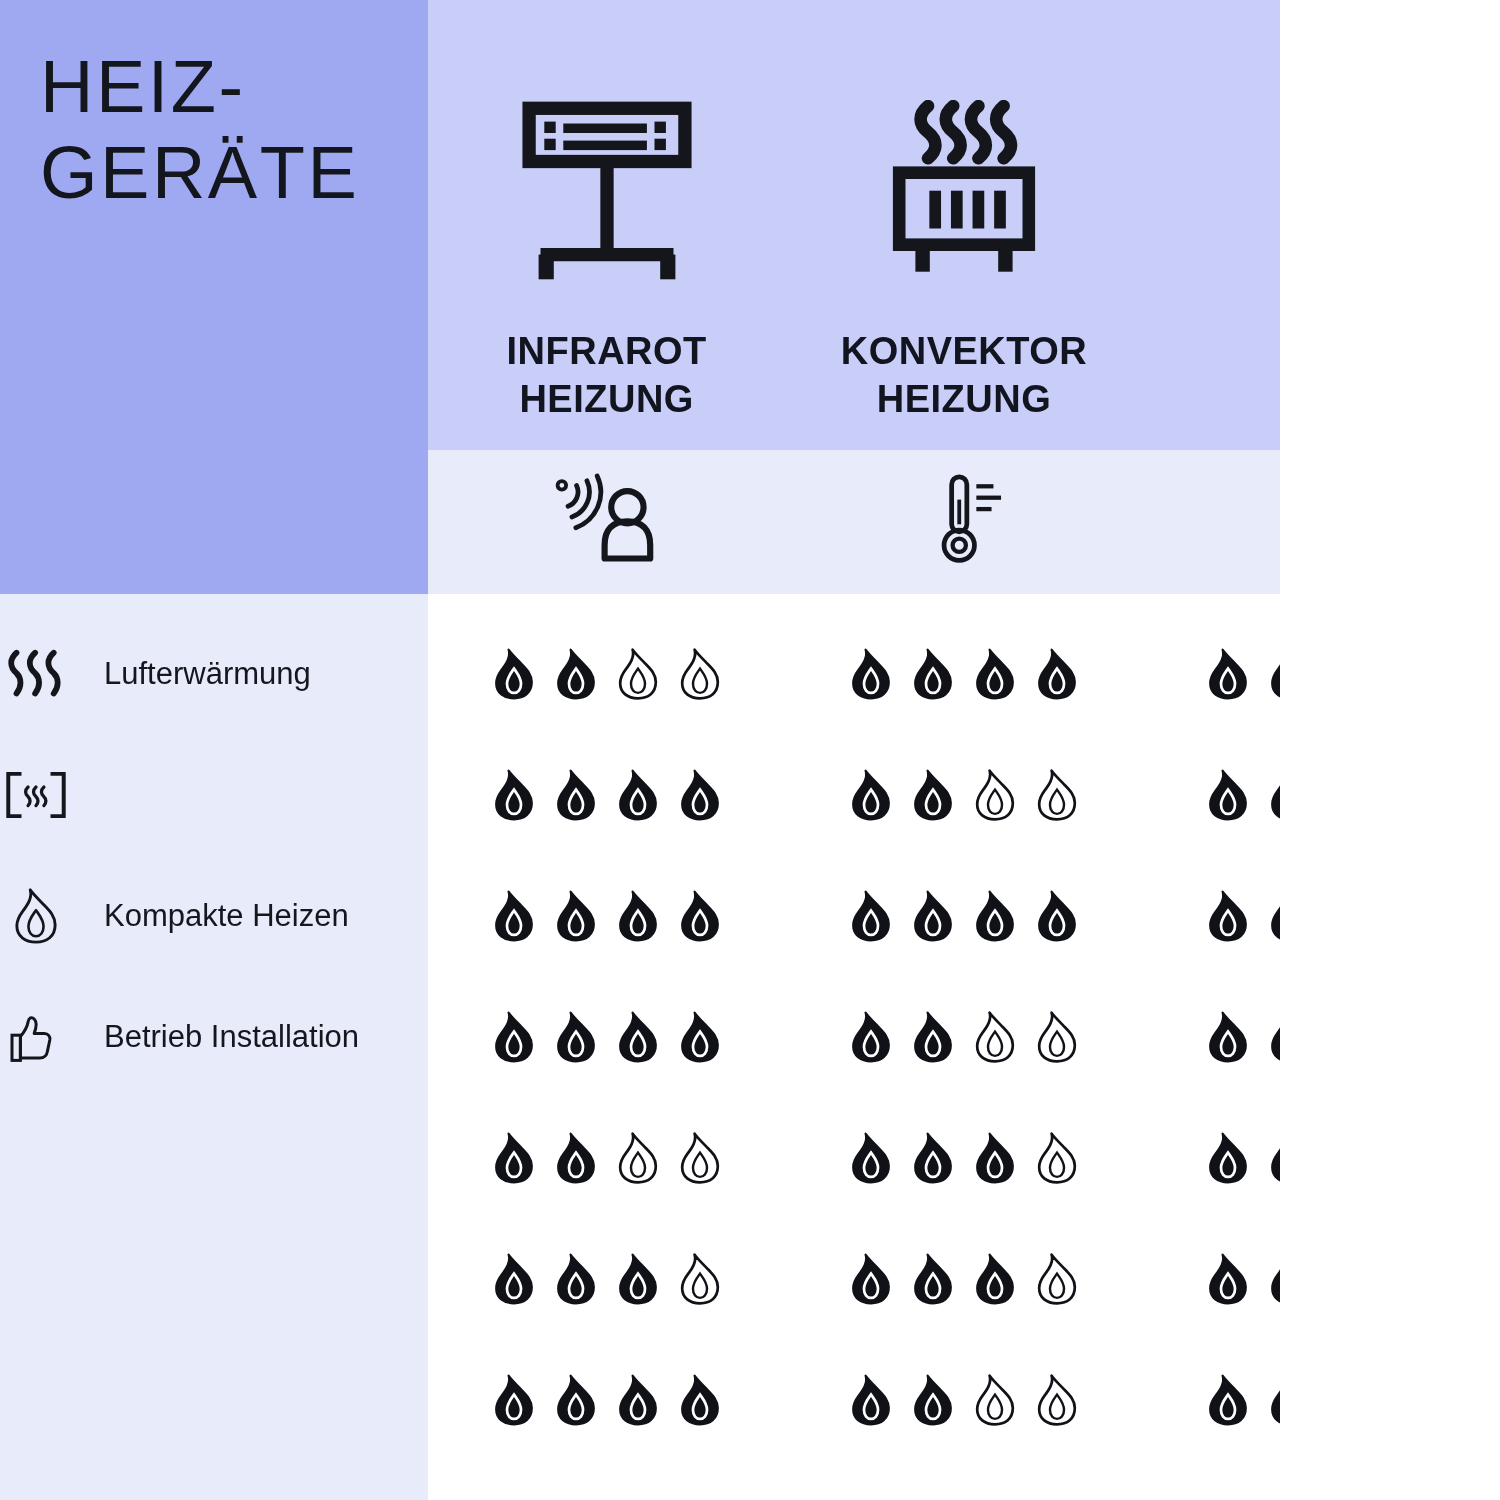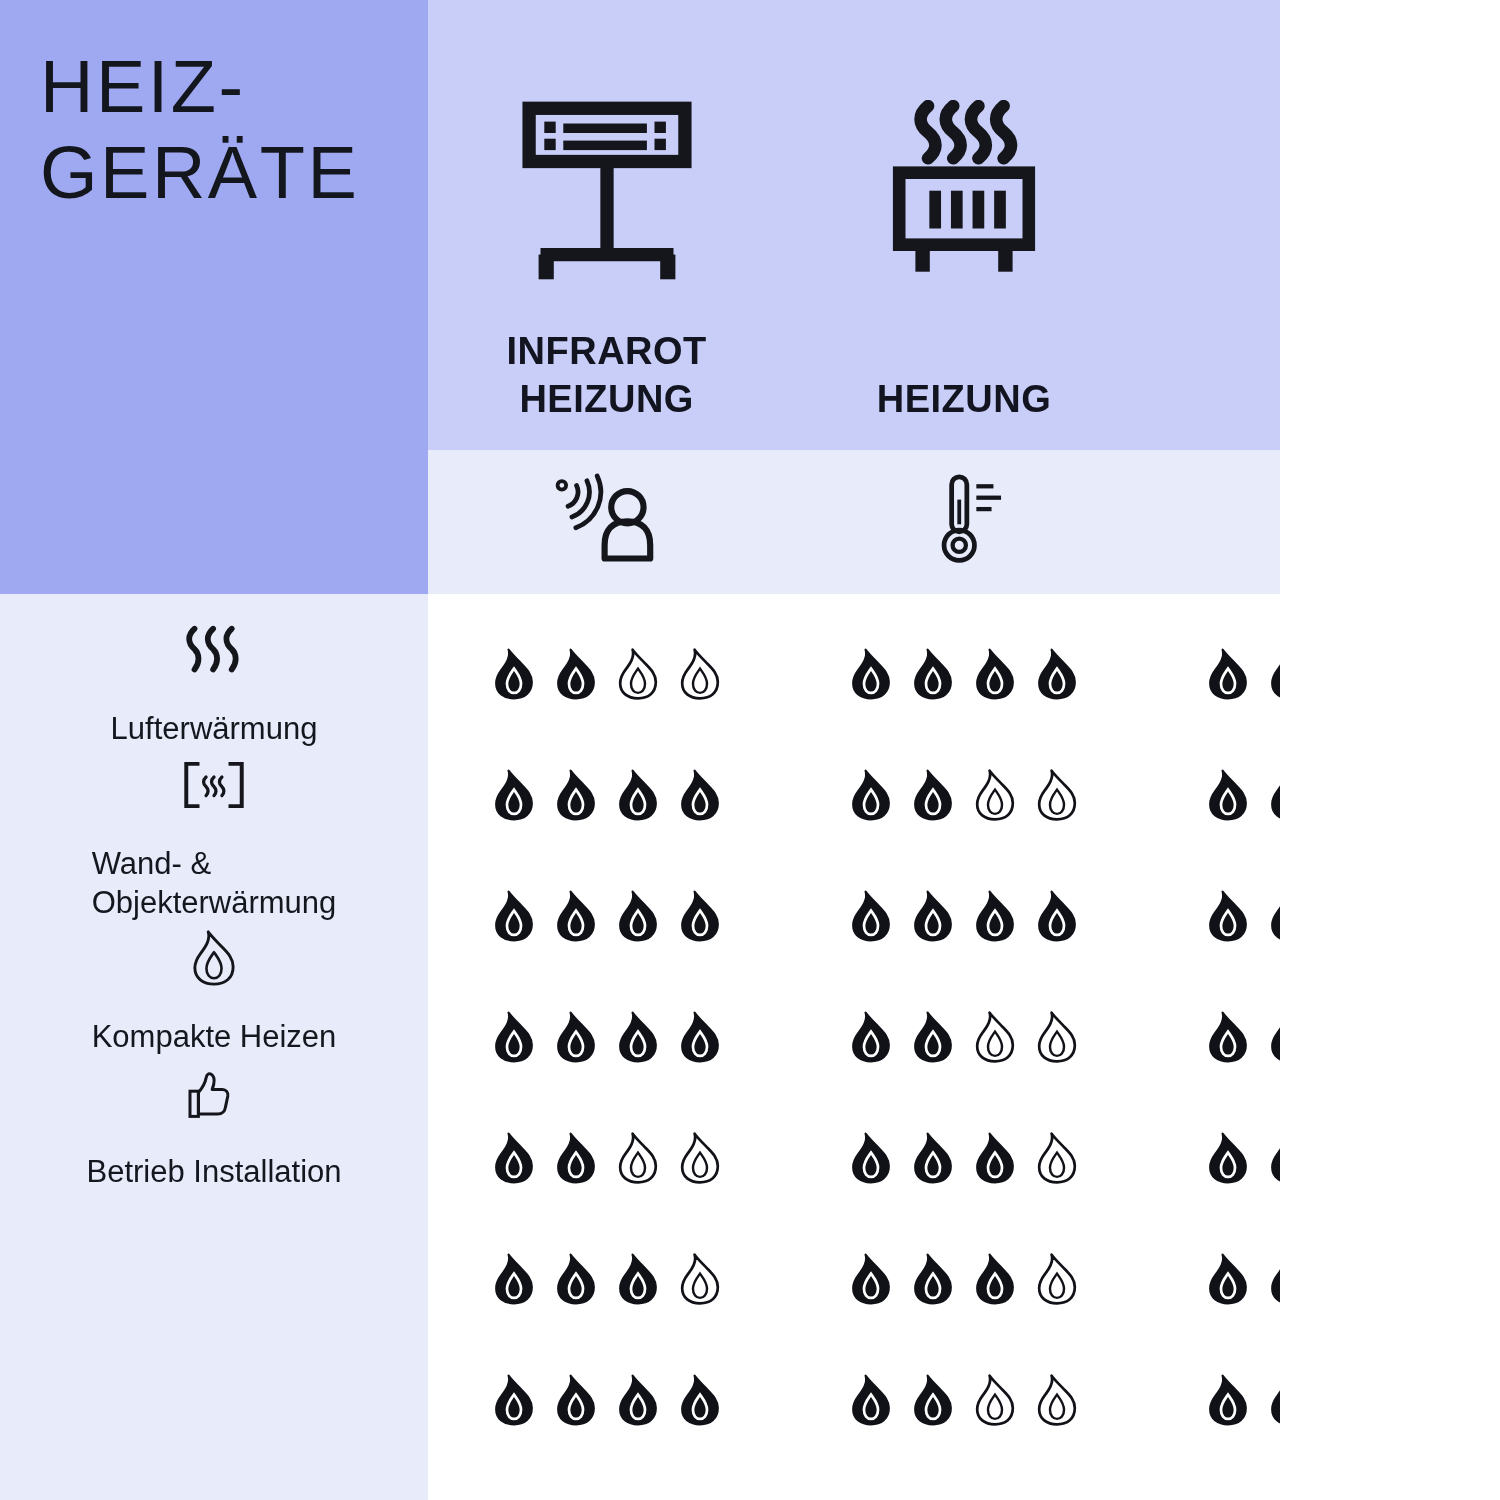--- a/index.html
+++ b/index.html
@@ -30,21 +30,21 @@
   
   .col-head{display:flex;flex-direction:column;align-items:center;padding-top:80px;box-sizing:border-box;}
   .device-icon{height:205px;display:flex;align-items:flex-end;justify-content:center;}
   .col-label{margin-top:auto;margin-bottom:26px;text-align:center;font-weight:700;
     font-size:38px;line-height:1.26;letter-spacing:0.5px;color:#121420;}
   .col-label div:empty{display:none;}
   
   .ico path,.ico rect,.ico circle{fill:none;stroke:#14161c;}
   .ico .fill{fill:#14161c;stroke:none;}
   
-  .feature-row{display:flex;align-items:center;gap:24px;flex-direction:column;}
+  .feature-row{display:flex;align-items:center;gap:32px;}
   .feature-icon{width:72px;flex:0 0 72px;display:flex;justify-content:center;align-items:center;}
   .feature-label{font-size:31px;line-height:1.25;color:#15171f;white-space:pre-line;}
   
   .rating-cell{display:flex;align-items:center;justify-content:center;gap:8px;}
   .flame{width:54px;height:62px;}
   .flame .outer{stroke-linejoin:round;}
   .flame.filled .outer{fill:#101218;stroke:#101218;stroke-width:4;}
   .flame.filled .inner{fill:none;stroke:#ffffff;stroke-width:5;}
   .flame.empty .outer{fill:#ffffff;stroke:#101218;stroke-width:5;}
   .flame.empty .inner{fill:none;stroke:#101218;stroke-width:4.5;}
@@ -95,20 +95,21 @@
           <rect x="14" y="39" width="72" height="40" stroke-width="7"></rect>
           <path d="M34 49 V70" stroke-width="6.5"></path>
           <path d="M46 49 V70" stroke-width="6.5"></path>
           <path d="M58 49 V70" stroke-width="6.5"></path>
           <path d="M70 49 V70" stroke-width="6.5"></path>
           <path d="M27 79 V94" stroke-width="8"></path>
           <path d="M73 79 V94" stroke-width="8"></path>
         </svg>
       </div>
       <div class="col-label">
+        <div>KONVEKTOR</div>
         <div>HEIZUNG</div>
       </div>
     </div>
 
   </div>
 
   <div class="mode-band">
     <div>
       <svg class="ico" width="115" height="95" viewBox="0 0 120 100">
         <circle cx="13" cy="13" r="4.5" stroke-width="4"></circle>
@@ -159,22 +160,20 @@
     <div class="feature-row">
       <div class="feature-icon">
         <svg class="ico" width="66" height="50" viewBox="0 0 100 72">
           <path d="M28 4 H8 V68 H28" stroke-width="6"></path>
           <path d="M72 4 H92 V68 H72" stroke-width="6"></path>
           <path d="M38 24 C33 28.5 33 34.5 38 38.5 C42 42 42 48 38 52" stroke-width="5" stroke-linecap="round"></path>
           <path d="M50 24 C45 28.5 45 34.5 50 38.5 C54 42 54 48 50 52" stroke-width="5" stroke-linecap="round"></path>
           <path d="M62 24 C57 28.5 57 34.5 62 38.5 C66 42 66 48 62 52" stroke-width="5" stroke-linecap="round"></path>
         </svg>
       </div>
-      <div class="feature-label">Wand- &amp;
-Objekterwärmung</div>
     </div>
 
 
     <div class="feature-row">
       <div class="feature-icon">
         <svg class="ico" width="58" height="62" viewBox="0 0 100 100">
           <path d="M40 5 C44 18 36 30 27 42 C21 50 17 58 17 67 C17 85 31 95 50 95 C69 95 83 85 83 65 C83 48 70 38 60 27 C52 19 46 13 40 5 Z" stroke-width="5" stroke-linejoin="round"></path>
           <path d="M50 40 C57 50 63 57 63 68 C63 79 57 85 50 85 C43 85 37 79 37 68 C37 57 43 50 50 40 Z" stroke-width="4.5" stroke-linejoin="round"></path>
         </svg>
       </div>

